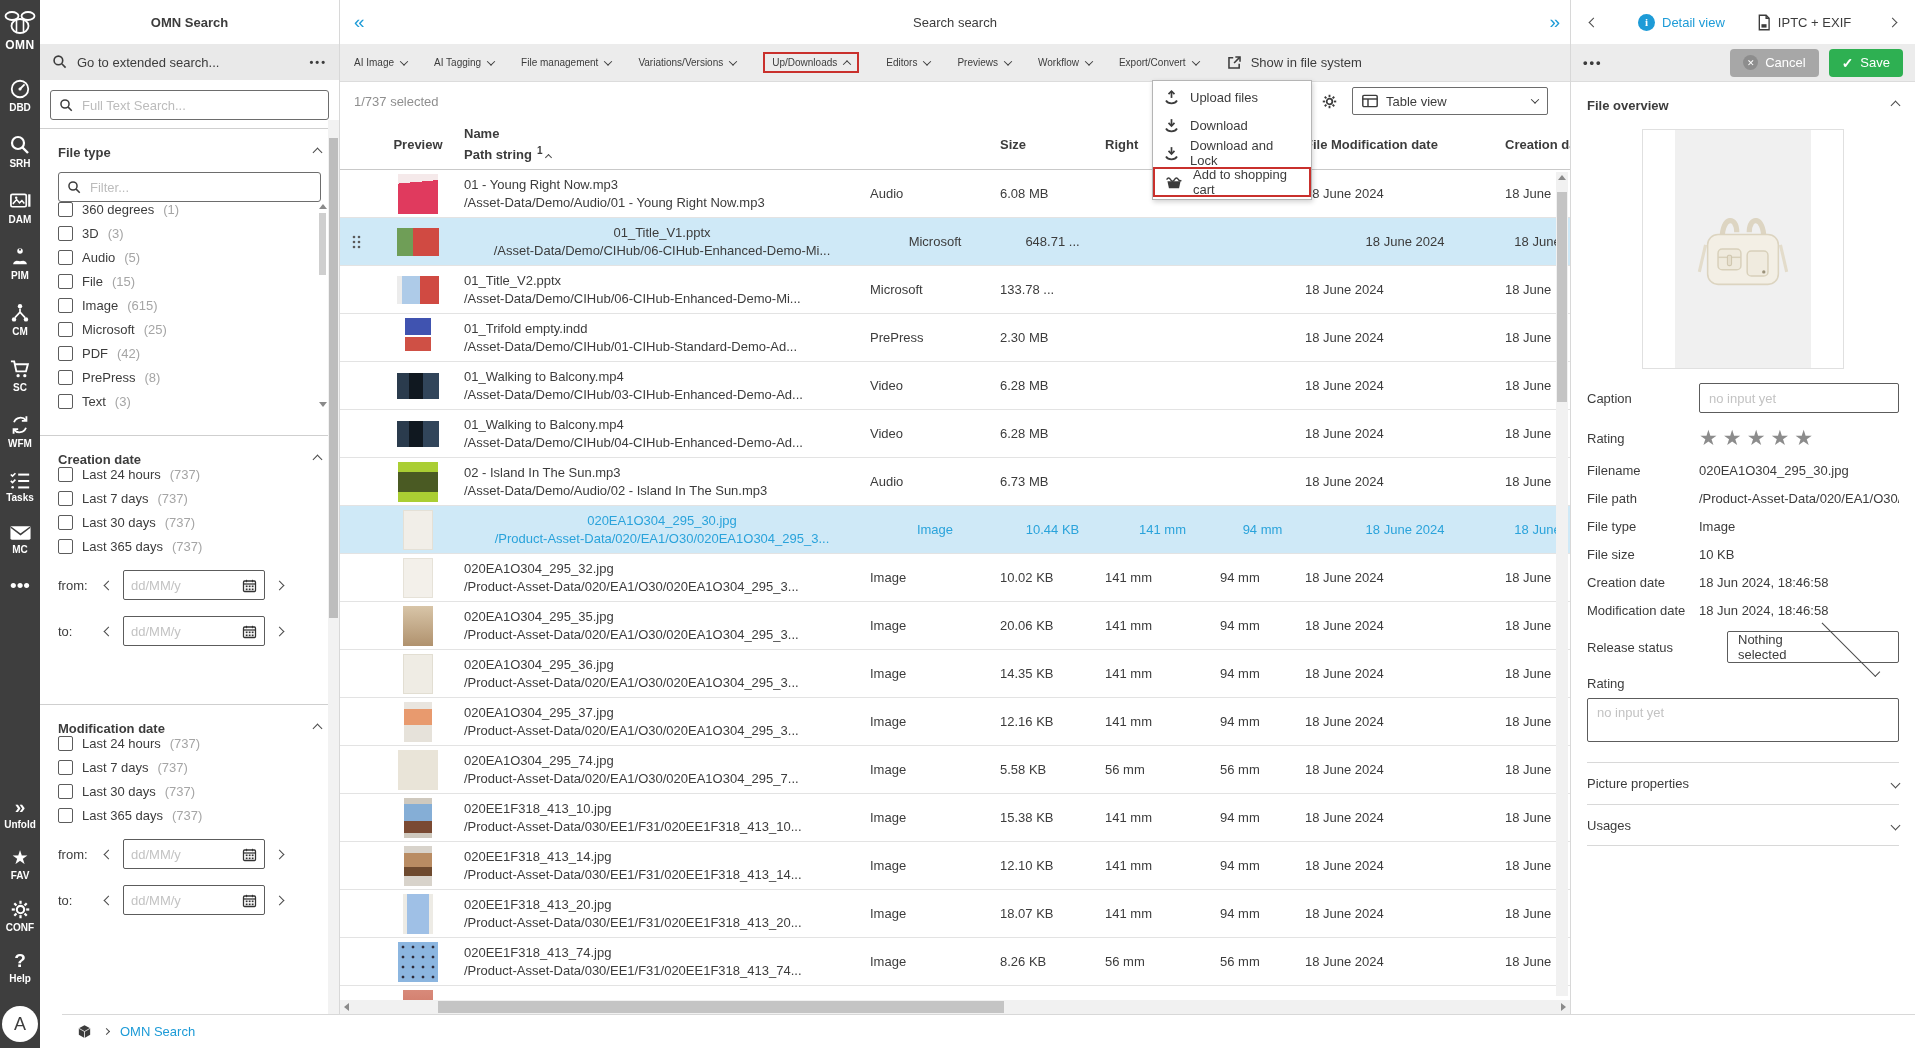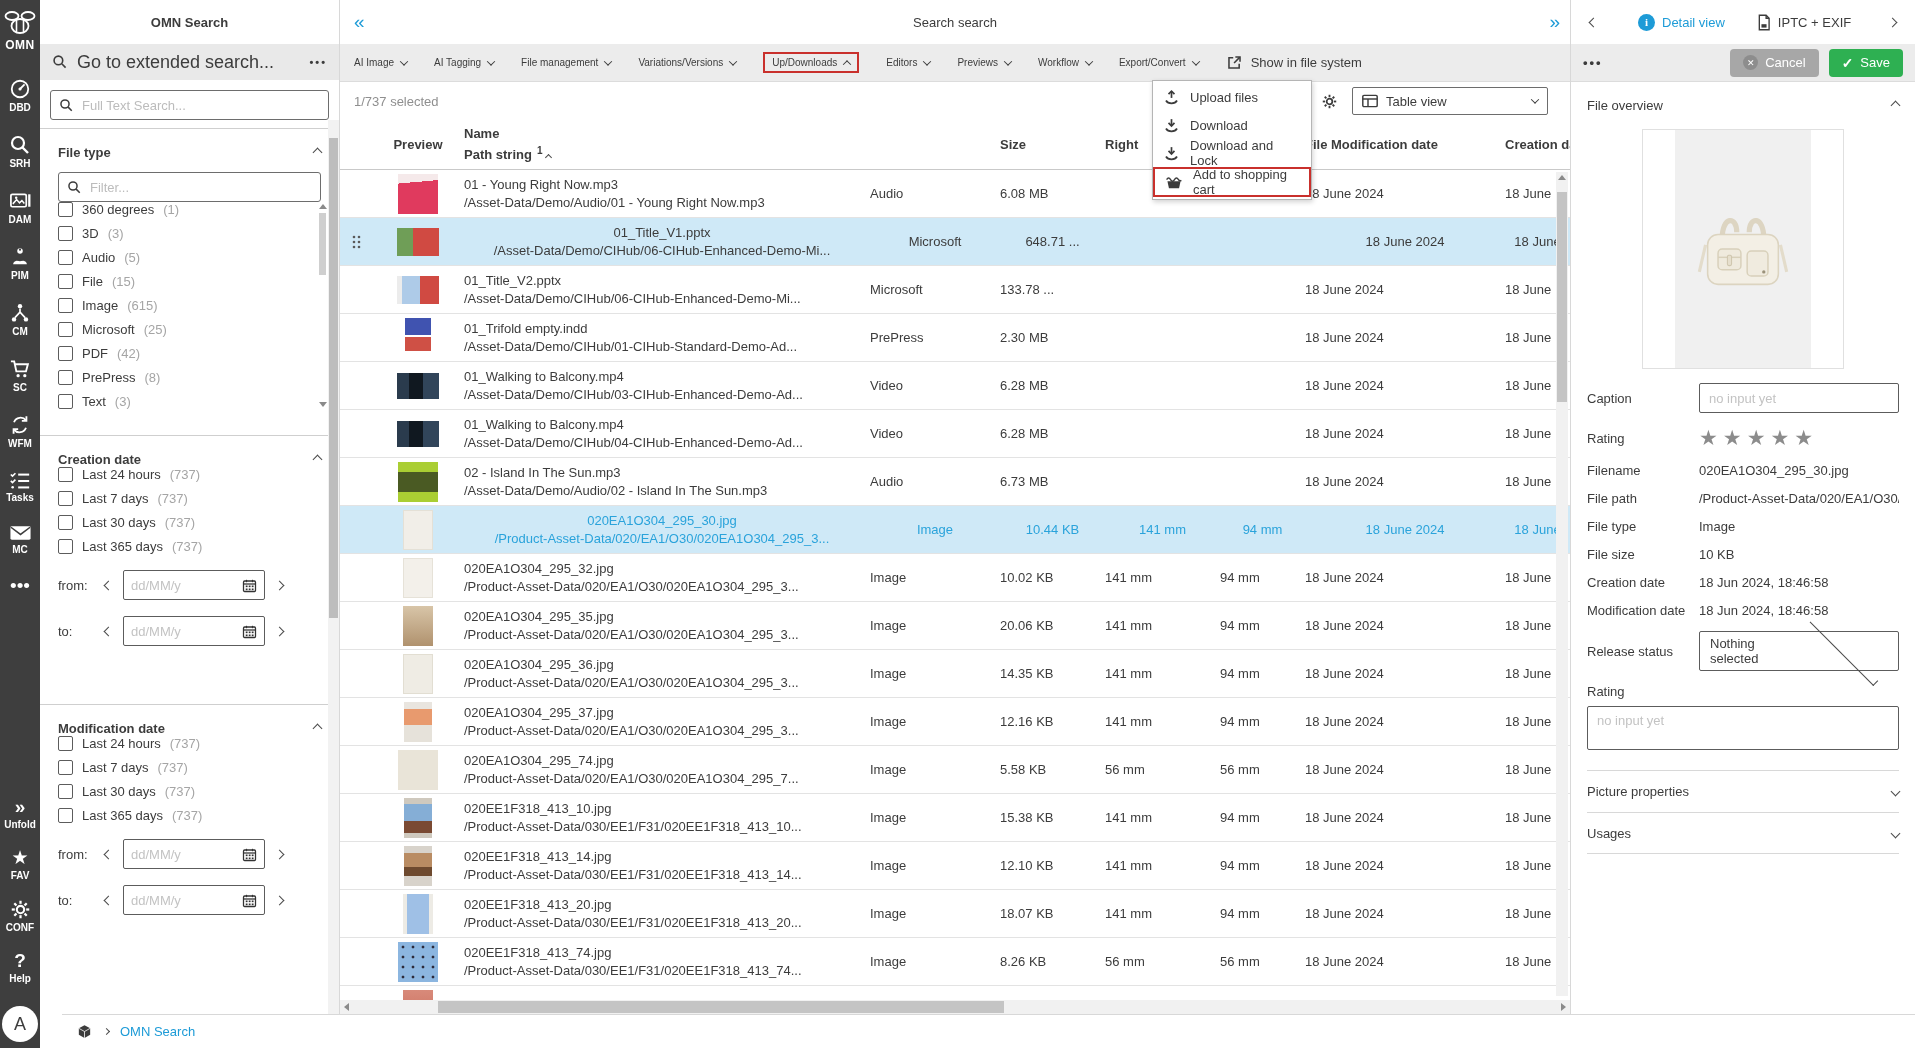--- a/index.html
+++ b/index.html
@@ -15,21 +15,21 @@
   .rail-item .ri-label { font-size:10px; font-weight:bold; }
   .rail-spacer { flex:1; }
   .rail-bottom { display:flex; flex-direction:column; align-items:center; gap:18px; margin-bottom:6px; }
   .rail-glyph { font-size:19px; line-height:20px; }
   .avatar { width:36px; height:36px; border-radius:50%; background:#fff; color:#3e3e3e; font-size:18px; display:flex; align-items:center; justify-content:center; margin-top:4px; }
 
   
   .sidebar { width:300px; height:1014px; border-right:1px solid #d8d8d8; position:relative; overflow:hidden; flex-shrink:0; background:#fff; }
   .sb-title { height:44px; display:flex; align-items:center; justify-content:center; font-size:13px; font-weight:bold; }
   .sb-ext { height:36px; background:#e9e9e9; display:flex; align-items:center; padding:0 12px; gap:9px; cursor:pointer; }
-  .sb-ext .sb-ext-label { font-size:18px; flex:1; }
+  .sb-ext .sb-ext-label { font-size:13px; flex:1; }
   .dots { letter-spacing:2px; font-weight:bold; color:#3c3c3c; font-size:11px; }
   .sb-fulltext { padding:10px 10px 8px 10px; }
   .input-box { display:flex; align-items:center; gap:8px; border:1px solid #6d6d6d; border-radius:3px; height:30px; padding:0 8px; background:#fff; }
   .input-box input { border:none; outline:none; font-size:13px; width:100%; font-family:"Liberation Sans",sans-serif; color:#3c3c3c; }
   .input-box input::placeholder { color:#bcbcbc; }
   .sb-section { border-top:1px solid #cfcfcf; padding:16px 18px 18px 18px; position:relative; }
   .sb-sec-head { display:flex; align-items:center; justify-content:space-between; cursor:pointer; }
   .sb-sec-title { font-size:13px; font-weight:bold; }
   .opt-list { display:flex; flex-direction:column; gap:9px; position:relative; }
   .opt-row { display:flex; align-items:center; gap:9px; cursor:pointer; }
@@ -130,30 +130,30 @@
   .info-dot { width:17px; height:17px; border-radius:50%; background:#1d9bd7; color:#fff; font-size:11px; font-weight:bold; display:inline-flex; align-items:center; justify-content:center; font-family:"Liberation Serif",serif; }
   .p-tab-iptc { display:flex; align-items:center; gap:7px; cursor:pointer; margin-left:22px; }
   .p-actions { height:38px; background:#ececec; border-bottom:1px solid #dcdcdc; display:flex; align-items:center; padding:0 12px; gap:10px; }
   .btn { display:inline-flex; align-items:center; gap:7px; height:28px; border-radius:4px; border:none; padding:0 13px; font-size:13px; color:#fff; cursor:pointer; font-family:"Liberation Sans",sans-serif; }
   .btn-cancel { background:#a7a7a7; }
   .btn-save { background:#2eb052; }
   .x-circle { width:15px; height:15px; border-radius:50%; background:#8d8d8d; color:#fff; font-size:9px; display:inline-flex; align-items:center; justify-content:center; }
   .check-glyph { font-size:14px; font-weight:bold; }
   .p-body { flex:1; padding:0 16px; overflow:hidden; position:relative; }
   .p-sec-head { display:flex; align-items:center; justify-content:space-between; padding:16px 0 10px 0; cursor:pointer; }
-  .p-sec-title { font-size:13px; font-weight:normal; }
+  .p-sec-title { font-size:13px; font-weight:bold; }
   .p-preview { margin:6px auto 14px auto; width:202px; height:240px; border:1px solid #e0e0e0; background:#fff; display:flex; justify-content:center; }
   .p-preview-inner { width:136px; height:100%; background:#f0f0f0; display:flex; align-items:center; justify-content:center; }
   .field { display:flex; align-items:center; margin-bottom:13px; }
   .f-label { width:112px; font-size:13px; flex-shrink:0; }
   .f-value { font-size:13px; white-space:nowrap; overflow:hidden; }
   .f-input { flex:1; border:1px solid #5c5c5c; border-radius:2px; height:30px; padding:0 9px; font-size:13px; font-family:"Liberation Sans",sans-serif; outline:none; min-width:0; }
   .f-input::placeholder { color:#c3c3c3; }
   .stars { color:#8c8c8c; font-size:21px; letter-spacing:5px; cursor:pointer; }
-  .f-select { flex:1; border:1px solid #5c5c5c; border-radius:2px; height:40px; display:flex; align-items:center; padding:12px 10px; font-size:13px; cursor:pointer; }
+  .f-select { flex:1; border:1px solid #5c5c5c; border-radius:2px; height:32px; display:flex; align-items:center; padding:12px 10px; font-size:13px; cursor:pointer;margin-left:28px; }
   .f-select span { flex:1; }
   .comment-label { font-size:13px; margin:6px 0 7px 0; }
   .comment-area { width:100%; height:44px; border:1px solid #5c5c5c; border-radius:2px; resize:none; font-size:13px; padding:6px 9px; font-family:"Liberation Sans",sans-serif; outline:none; }
   .comment-area::placeholder { color:#c3c3c3; }
   .p-collapsed { border-top:1px solid #d8d8d8; display:flex; align-items:center; justify-content:space-between; height:42px; cursor:pointer; }
   .p-collapsed:last-of-type { border-bottom:1px solid #d8d8d8; }
   .p-collapsed .p-sec-title { font-weight:normal; }
   .comment-wrap { margin-bottom:16px; }
 
   

